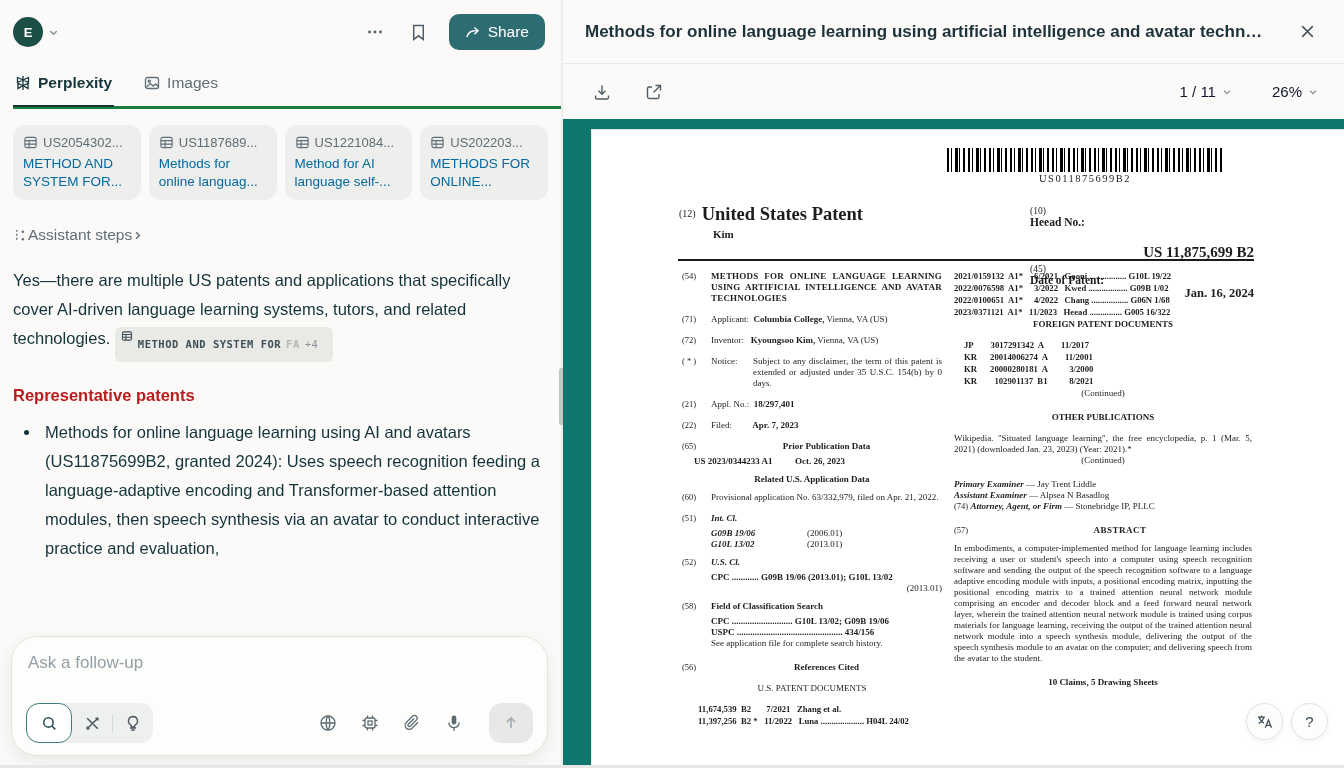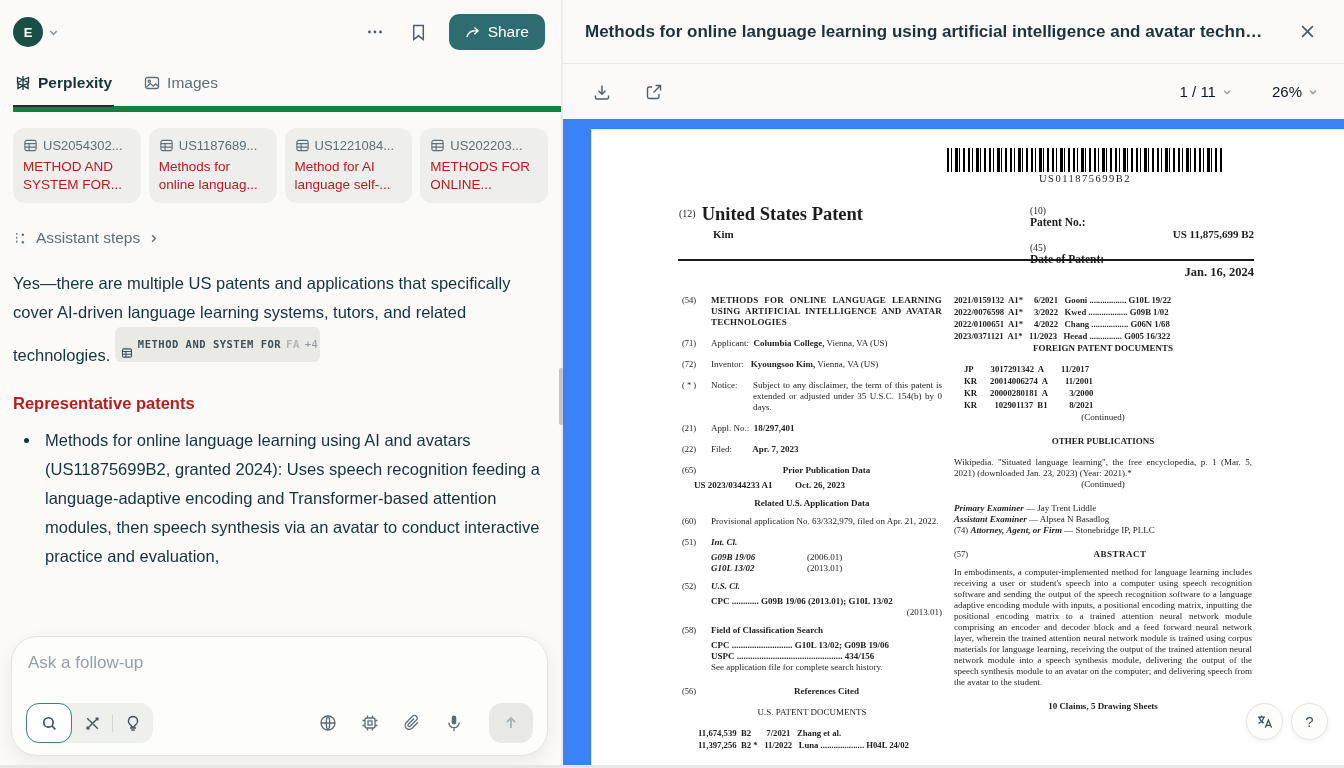--- a/index.html
+++ b/index.html
@@ -11,33 +11,33 @@
   .left-panel { width:561px; position:relative; background:#fbfaf8; overflow:hidden; }
   .lp-top { display:flex; align-items:center; padding:14px 16px 0 13px; }
   .avatar { width:30px; height:30px; border-radius:50%; background:#1b4f46; color:#fff; font-size:13px; font-weight:700;
             display:flex; align-items:center; justify-content:center; }
   .avatar-chevron { margin-left:5px; color:#8a959c; display:flex; }
   .lp-top-actions { margin-left:auto; display:flex; align-items:center; gap:18px; }
   .icon-btn { background:none; border:none; color:#4f5e66; cursor:pointer; display:flex; align-items:center; padding:4px; }
   .share-btn { display:flex; align-items:center; gap:8px; background:#2d6d72; color:#fff; border:none; border-radius:10px;
                padding:9px 16px; font-size:15.5px; font-weight:500; font-family:inherit; cursor:pointer; }
   .q-title { margin:24px 16px 0 13px; font-size:31px; line-height:39px; font-weight:400; color:#13343b; letter-spacing:-.3px; }
-  .tabs { display:flex; gap:28px; margin:24px 0 0 13px; border-bottom:6px solid #15803d; width:548px; }
+  .tabs { display:flex; gap:28px; margin:24px 0 0 13px; border-bottom:3px solid #15803d; width:548px; }
   .tab { display:flex; align-items:center; gap:7px; padding:0 2px 13px 2px; font-size:15.5px; color:#5f6e76; cursor:pointer;
          border-bottom:2px solid transparent; margin-bottom:-1px; }
   .tab.active { color:#13343b; font-weight:700; border-bottom-color:#13343b; }
   .cards { display:flex; gap:8px; margin:16px 13px 0 13px; }
   .card { flex:1; background:#eeeeec; border-radius:12px; padding:10px 10px 9px; cursor:pointer; min-width:0; }
   .card-head { display:flex; align-items:center; gap:5px; color:#5f6e76; }
   .card-code { font-size:13px; white-space:nowrap; overflow:hidden; }
-  .card-title { margin-top:5px; font-size:13.5px; line-height:18px; font-weight:500; color:#b91c1c;
+  .card-title { margin-top:5px; font-size:13.5px; line-height:18px; font-weight:500; color:#0369a1;
                 display:-webkit-box; -webkit-line-clamp:2; -webkit-box-orient:vertical; overflow:hidden; }
-  .asst-steps { display:flex; align-items:center; gap:8px; margin:26px 13px 0 13px; color:#5f6e76; font-size:15.5px; cursor:pointer; }
+  .asst-steps { display:flex; align-items:center; margin:26px 13px 0 13px; color:#5f6e76; font-size:15.5px; cursor:pointer; }
   .answer { margin:22px 16px 0 13px; font-size:16.5px; line-height:29px; color:#13343b; }
-  .chip { display:inline-flex; align-items:flex-end; gap:5px; background:#e9e9e6; border-radius:6px; padding:3px 2px 3px 6px;
+  .chip { display:inline-flex; align-items:flex-start; gap:5px; background:#e9e9e6; border-radius:6px; padding:3px 15px 3px 6px;
           font-family:"DejaVu Sans Mono", monospace; font-size:10.5px; font-weight:700; letter-spacing:.5px; color:#3f4e57;
           vertical-align:2px; cursor:pointer; white-space:nowrap; }
   .chip .faded { opacity:.32; }
   .chip .count { color:#8a959c; font-weight:400; }
   .sect-heading { margin:24px 13px 0 13px; font-size:16.5px; font-weight:700; color:#b91c1c; }
   .bullet-row { display:flex; margin:13px 16px 0 24px; }
   .bullet-dot { width:5px; height:5px; border-radius:50%; background:#13343b; margin:12px 16px 0 0; flex:none; }
   .bullet-text { font-size:16.5px; line-height:29px; color:#13343b; }
   .followup-card { position:absolute; left:11px; right:13px; bottom:12px; background:#fdfdfc; border:1px solid #e3e3e0;
                    border-radius:26px; box-shadow:0 6px 18px rgba(0,0,0,.07); height:120px; padding:16px 16px 12px; }
@@ -59,38 +59,38 @@
 
   
   .right-panel { flex:1; display:flex; flex-direction:column; background:#fbfaf8; min-width:0; }
   .rp-header { height:64px; flex:none; display:flex; align-items:center; padding:0 22px; border-bottom:1px solid #e9e9e7; }
   .rp-title { font-size:17px; font-weight:700; color:#1c333b; white-space:nowrap; overflow:hidden; text-overflow:ellipsis; flex:1; }
   .rp-close { background:none; border:none; color:#4a565e; cursor:pointer; padding:6px; margin-left:12px; display:flex; }
   .rp-toolbar { height:55px; flex:none; display:flex; align-items:center; padding:0 26px; color:#4a565e; }
   .tool-left { display:flex; align-items:center; gap:26px; }
   .tool-right { margin-left:auto; display:flex; align-items:center; gap:40px; font-size:15px; color:#0f172a; }
   .tool-drop { display:flex; align-items:center; gap:6px; cursor:pointer; }
-  .pdf-area { flex:1; position:relative; background:#3b82f6; overflow:hidden; }
+  .pdf-area { flex:1; position:relative; background:#0f766e; overflow:hidden; }
   .pdf-page { position:absolute; left:28px; top:10px; width:792px; height:820px; background:#fff; border:1px solid #e8e7e5;
               box-shadow:0 1px 3px rgba(0,0,0,.05); font-family:"Liberation Serif", serif; color:#1d1d1d; }
   .barcode-wrap { position:absolute; left:355px; top:18px; width:276px; text-align:center; }
   .barcode { height:24px; background:repeating-linear-gradient(90deg,#000 0 2px,#fff 2px 4px,#000 4px 5px,#fff 5px 8px,#000 8px 11px,#fff 11px 12px,#000 12px 13px,#fff 13px 16px,#000 16px 18px,#fff 18px 21px); }
   .barcode-text { font-size:10.5px; letter-spacing:1.5px; margin-top:1px; }
   .ph-left { position:absolute; left:87px; top:74px; }
   .ph-kind { font-size:18.5px; font-weight:700; }
   .ph-kind .fnum { font-size:10px; font-weight:400; margin-right:6px; vertical-align:3px; }
   .ph-surname { font-size:11px; font-weight:700; margin:3px 0 0 34px; }
   .ph-right { position:absolute; left:438px; top:76px; width:224px; font-weight:700; }
   .ph-row { display:flex; align-items:baseline; font-size:11.5px; margin-bottom:3px;flex-direction:column; }
   .ph-row .fnum { font-weight:400; font-size:9.5px; margin-right:4px; }
   .ph-val { margin-left:auto; }
-  .ph-patno { font-size:11px; }
+  .ph-patno { font-size:15px;margin-top:16px; }
   .ph-date { font-size:12.5px; }
   .ph-rule { position:absolute; left:86px; top:129px; width:576px; height:2px; background:#1a1a1a; }
-  .col { position:absolute; top:141px; font-size:9px; line-height:11px;margin-top:24px; }
+  .col { position:absolute; top:141px; font-size:9px; line-height:11px; }
   .col-l { left:90px; width:260px; }
   .col-r { left:362px; width:298px; }
   .fld { display:grid; grid-template-columns:29px 1fr; margin-bottom:10px; }
   .fnum2 { font-size:8.5px; }
   .b { font-weight:700; }
   .i { font-style:italic; }
   .pre { white-space:pre; overflow:hidden;font-weight:bold; }
   .ctr { text-align:center; }
   .just { text-align:justify; }
   .f54-title { font-weight:700; letter-spacing:.2px; }
@@ -364,21 +364,21 @@
           <div class="barcode-text">US011875699B2</div>
         </div>
 
         <div class="ph-left">
           <div class="ph-kind"><span class="fnum">(12)</span><span class="b">United States Patent</span></div>
           <div class="ph-surname">Kim</div>
         </div>
         <div class="ph-right">
           <div class="ph-row">
               <span class="fnum">(10)</span>
-              <span>Patent No.:</span>
+              <span>Heead No.:</span>
               <span class="ph-val ph-patno">US 11,875,699 B2</span>
             </div>
           <div class="ph-row">
               <span class="fnum">(45)</span>
               <span>Date of Patent:</span>
               <span class="ph-val ph-date">Jan. 16, 2024</span>
             </div>
         </div>
         <div class="ph-rule"></div>
 

